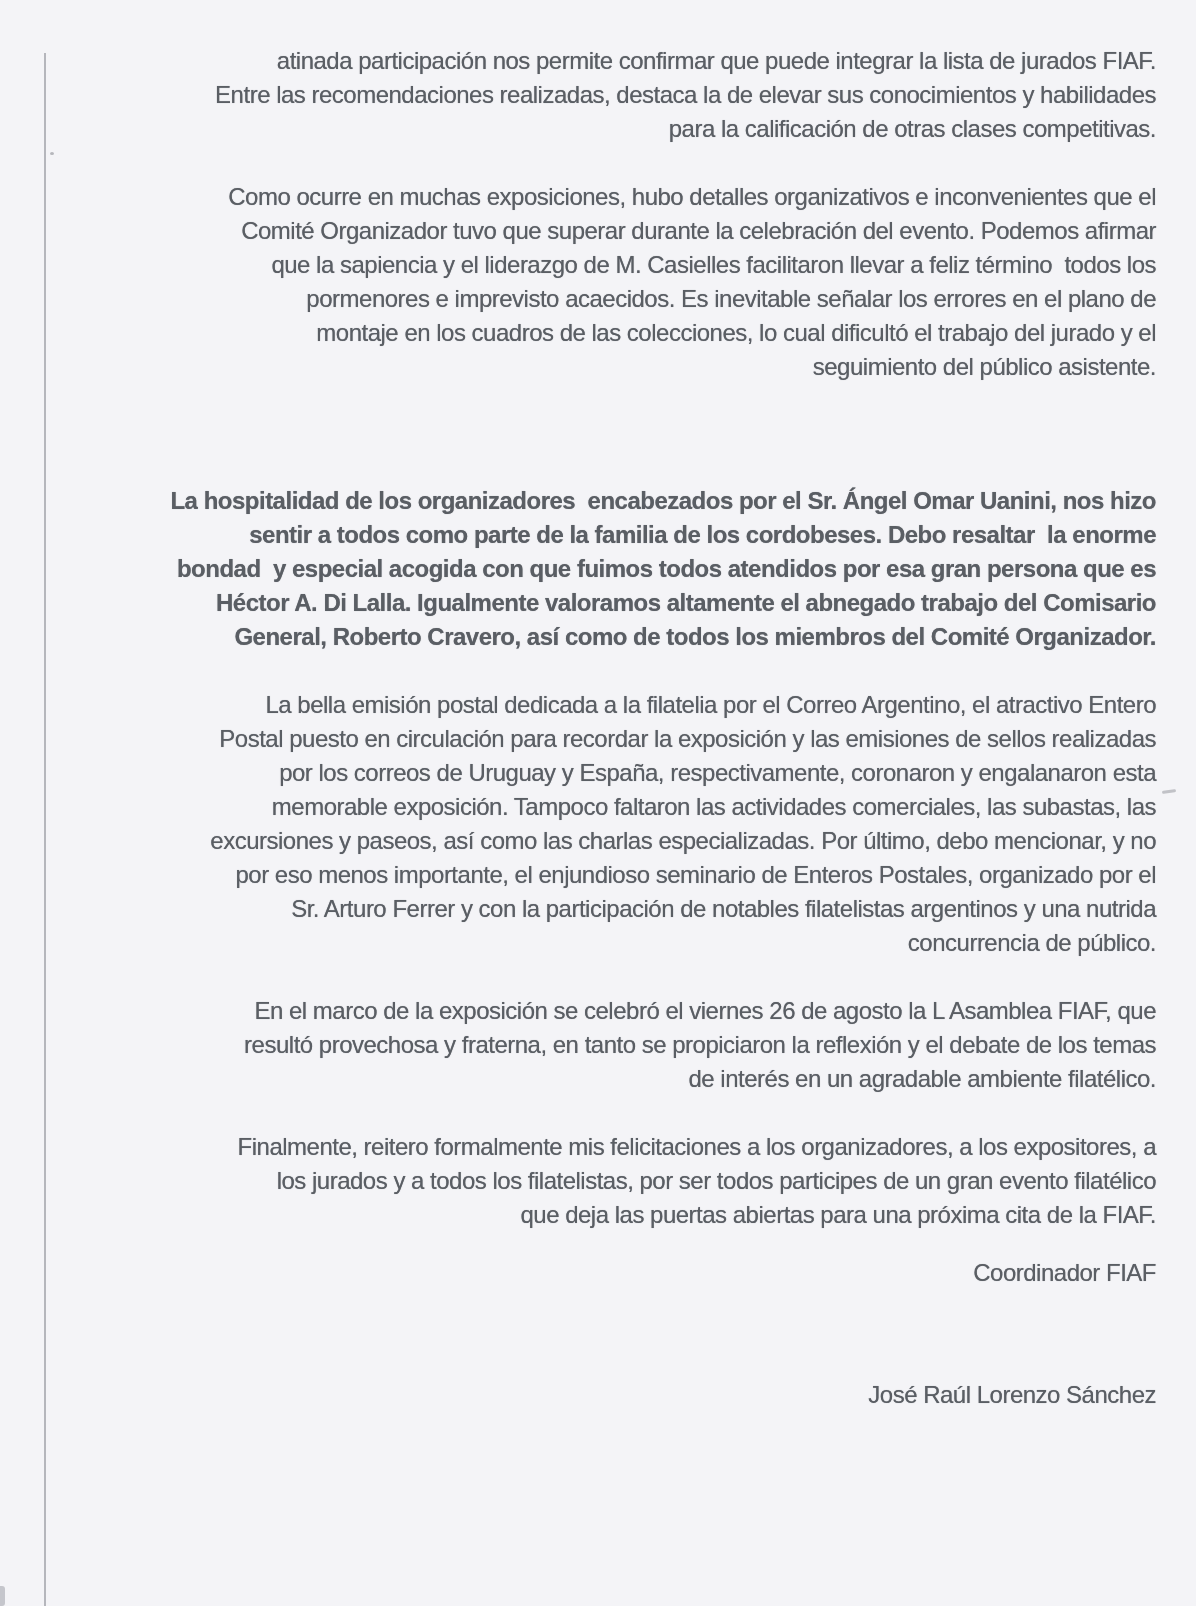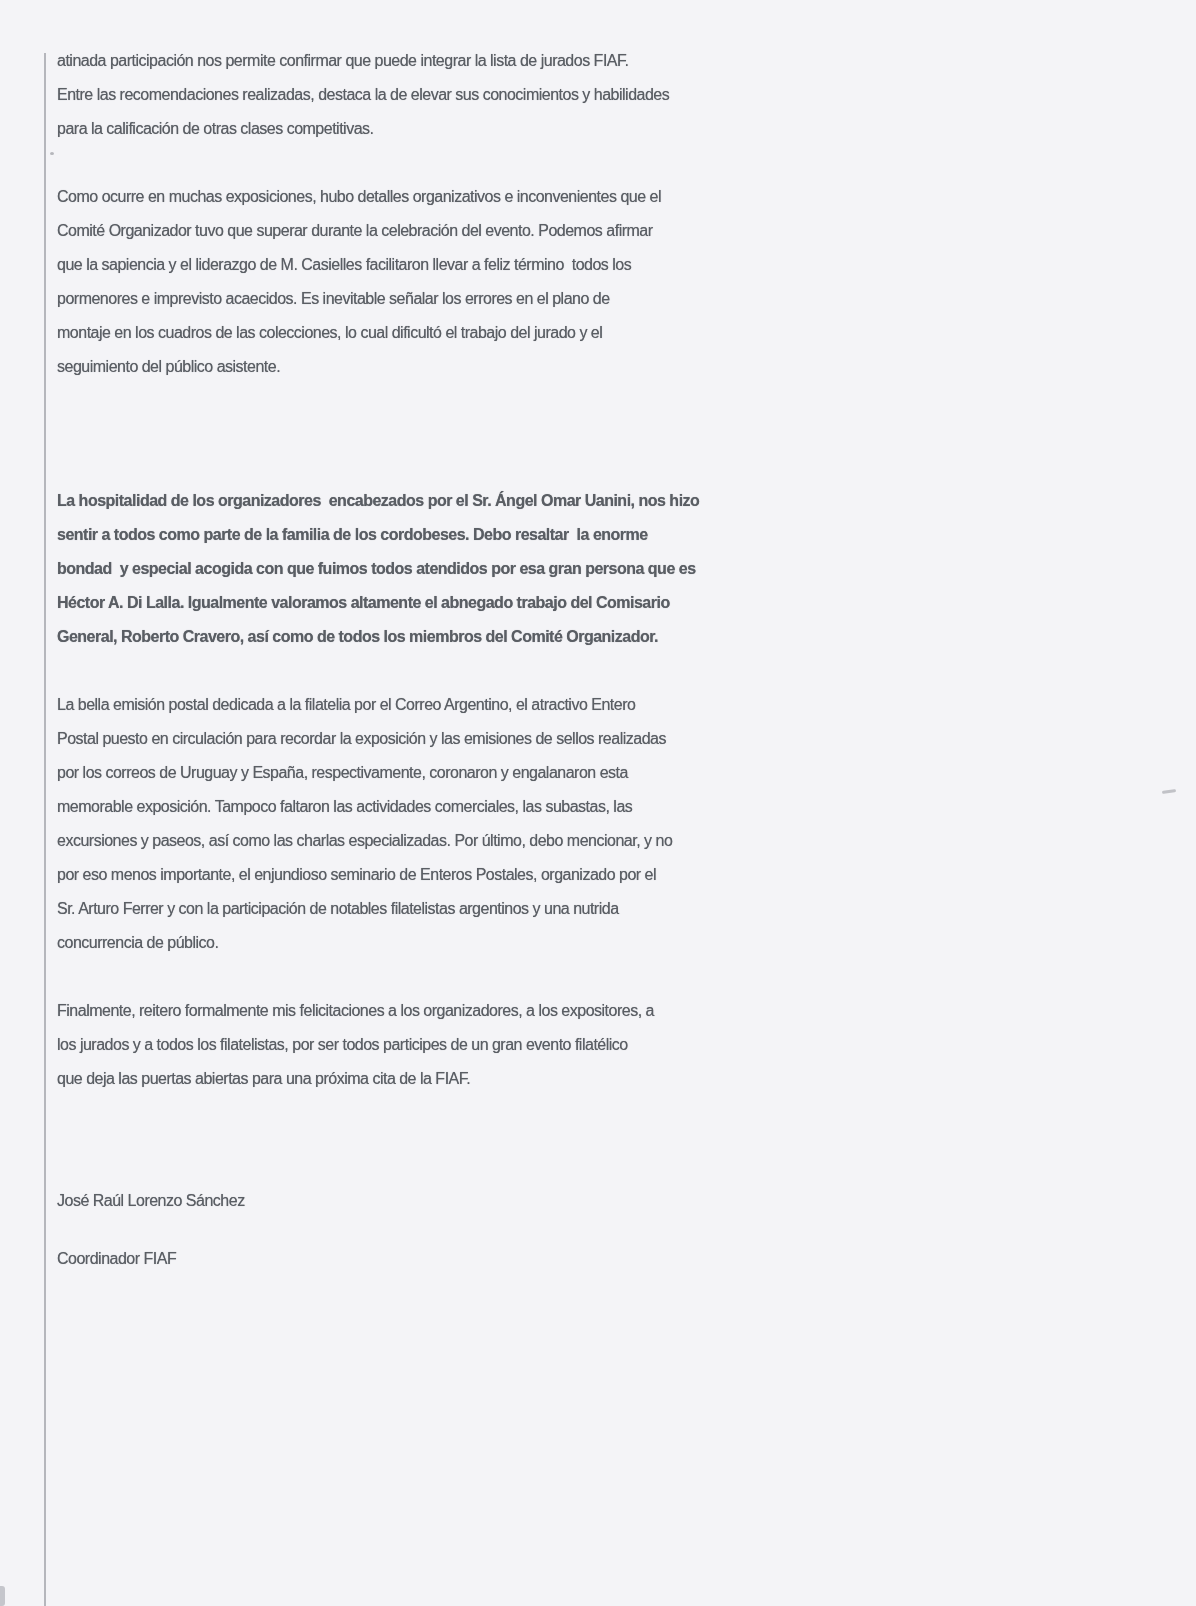--- a/index.html
+++ b/index.html
@@ -23,26 +23,27 @@
   .scan-line {
     position: absolute;
     left: 44px;
     top: 53px;
     bottom: 0;
     width: 2px;
     background: rgba(130,132,140,0.55);
   }
   .para {
     margin: 34px 0 0 0;
-    font-size: 16px;
+    font-size: 24px;
     line-height: 34px;
     letter-spacing: -0.5px;
     color: #5a5e64;
     white-space: pre;
     text-shadow: 0 0 0.7px rgba(90,94,100,0.75);
+    text-align: right;
   }
   .para.first { margin-top: 0; }
   .para.xgap { margin-top: 100px; font-weight: bold; }
   .signature-name { margin-top: 88px; }
   .signature-title { margin-top: 24px; }
   .speck {
     position: absolute;
     background: rgba(120,122,130,0.5);
     border-radius: 50%;
   }
@@ -79,23 +80,26 @@
 Héctor A. Di Lalla. Igualmente valoramos altamente el abnegado trabajo del Comisario
 General, Roberto Cravero, así como de todos los miembros del Comité Organizador.</p>
   <p class="para">La bella emisión postal dedicada a la filatelia por el Correo Argentino, el atractivo Entero
 Postal puesto en circulación para recordar la exposición y las emisiones de sellos realizadas
 por los correos de Uruguay y España, respectivamente, coronaron y engalanaron esta
 memorable exposición. Tampoco faltaron las actividades comerciales, las subastas, las
 excursiones y paseos, así como las charlas especializadas. Por último, debo mencionar, y no
 por eso menos importante, el enjundioso seminario de Enteros Postales, organizado por el
 Sr. Arturo Ferrer y con la participación de notables filatelistas argentinos y una nutrida
 concurrencia de público.</p>
+  <p class="para">En el marco de la exposición se celebró el viernes 26 de agosto la L Asamblea FIAF, que
+resultó provechosa y fraterna, en tanto se propiciaron la reflexión y el debate de los temas
+de interés en un agradable ambiente filatélico.</p>
   <p class="para">Finalmente, reitero formalmente mis felicitaciones a los organizadores, a los expositores, a
 los jurados y a todos los filatelistas, por ser todos participes de un gran evento filatélico
 que deja las puertas abiertas para una próxima cita de la FIAF.</p>
 
+  <p class="para signature-title">Coordinador FIAF</p>
   <p class="para signature-name">José Raúl Lorenzo Sánchez</p>
-  <p class="para signature-title">Coordinador FIAF</p>
 </div>
 
 <div class="speck speck-dot"></div>
 <div class="speck speck-dash"></div>
 <div class="corner-smudge"></div>
 
 </body></html>

